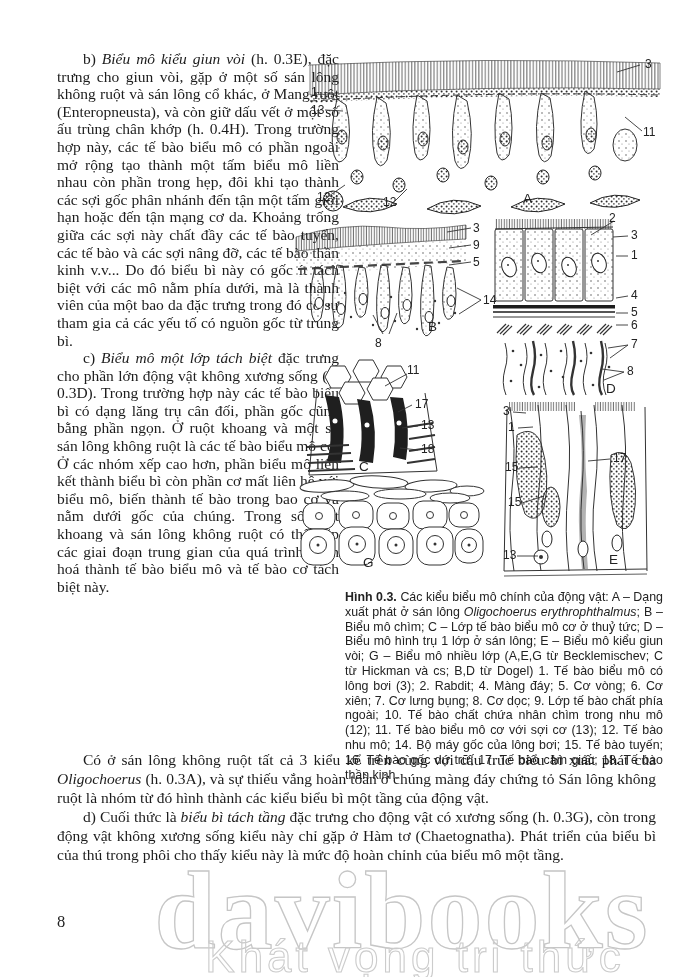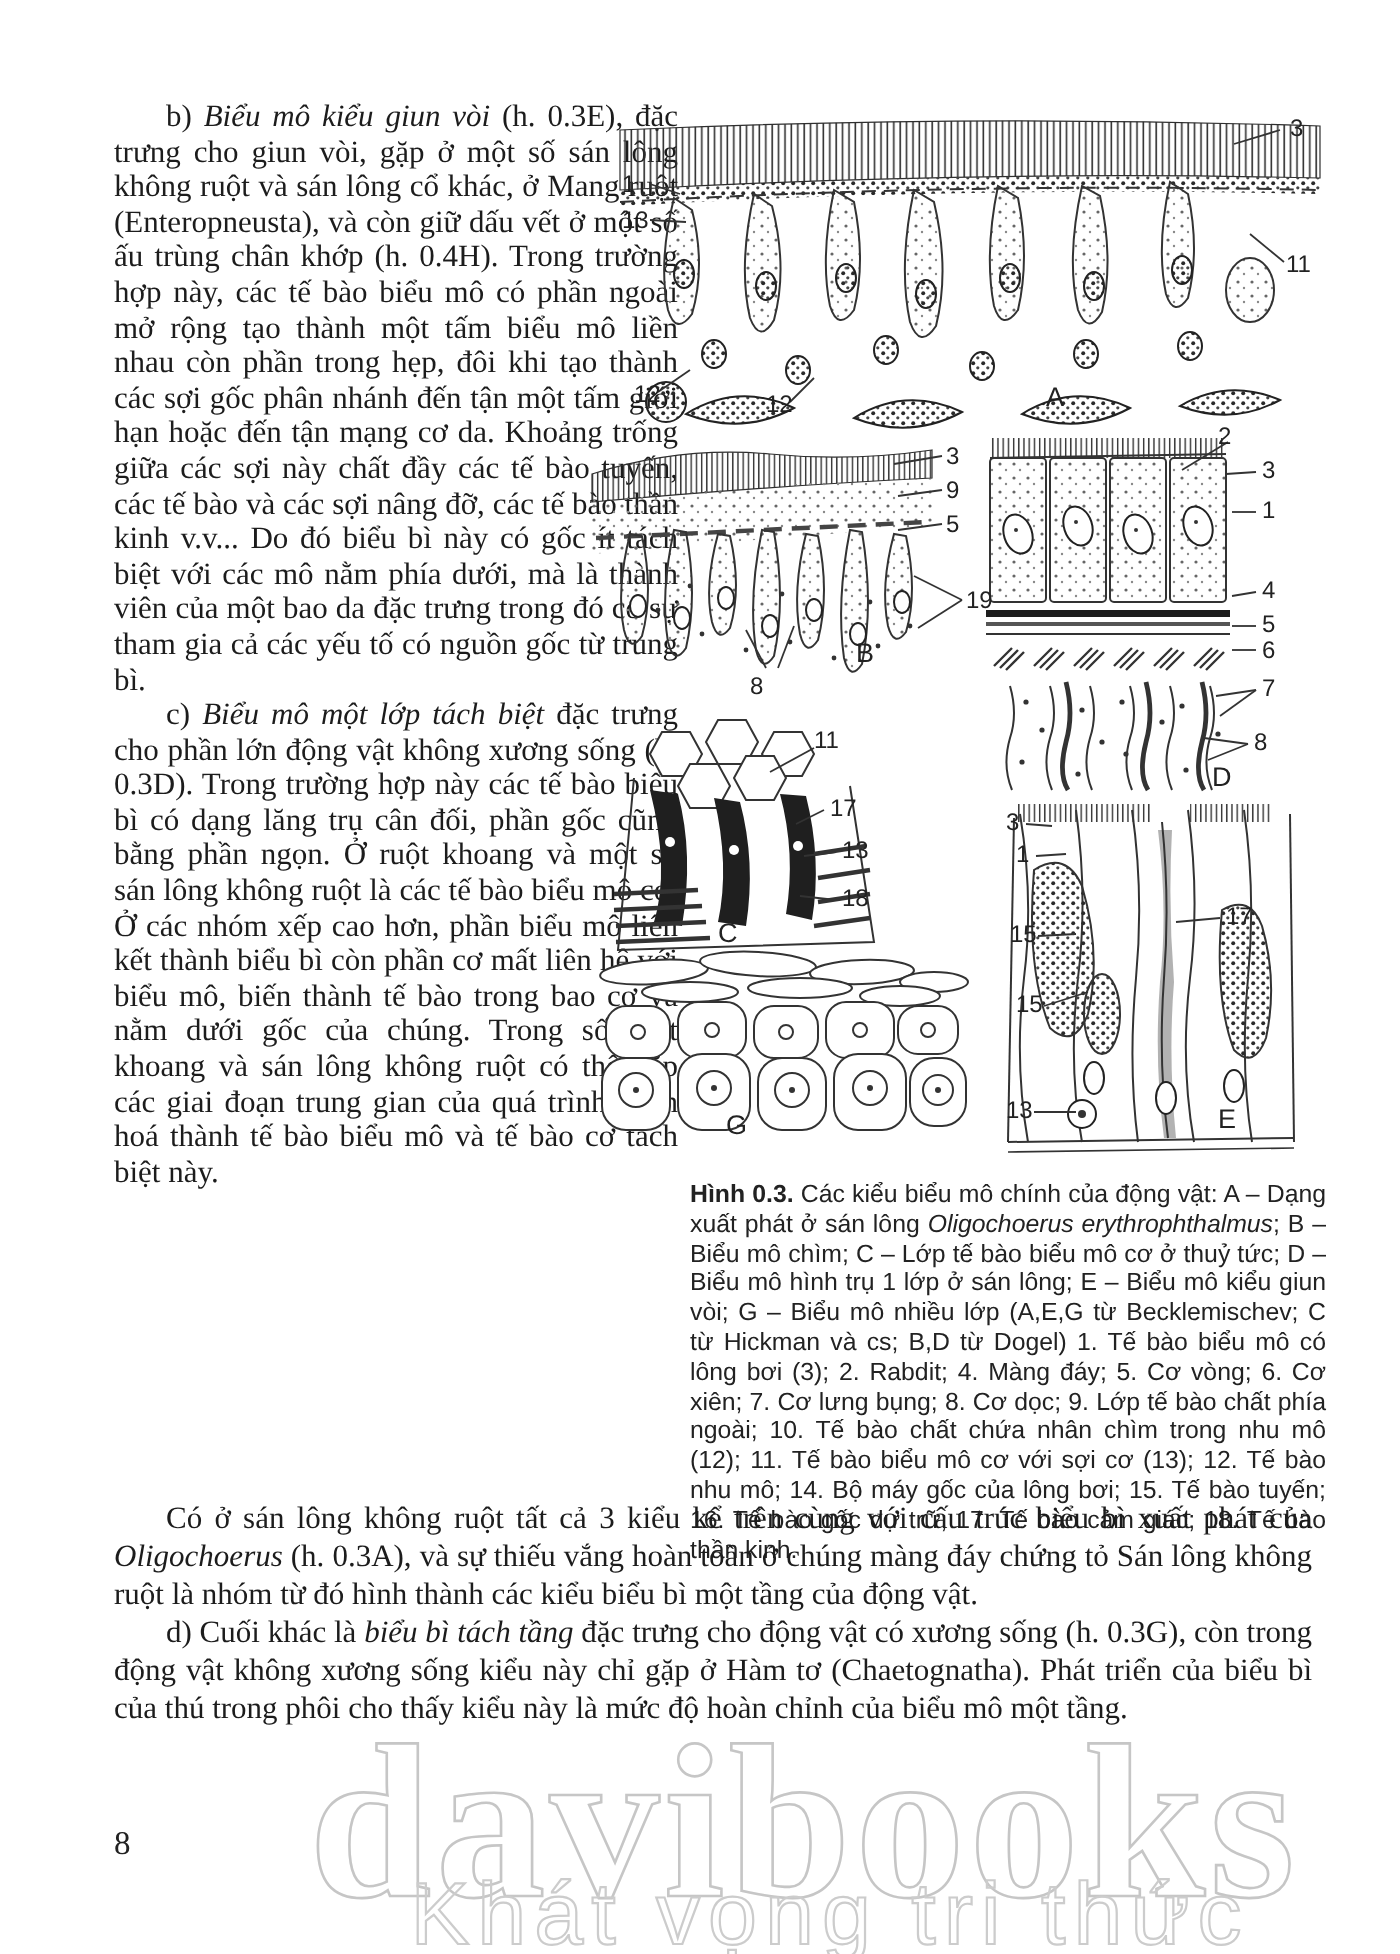--- a/index.html
+++ b/index.html
@@ -296,21 +296,21 @@
     <span class="fig-label" style="left:16px;top:48px">13</span>
     <span class="fig-label" style="left:350px;top:2px">3</span>
     <span class="fig-label" style="left:348px;top:70px">11</span>
     <span class="fig-label" style="left:22px;top:135px">12</span>
     <span class="fig-label" style="left:88px;top:140px">12</span>
     <span class="fig-label fig-letter" style="left:228px;top:136px">A</span>
 
     <span class="fig-label" style="left:178px;top:166px">3</span>
     <span class="fig-label" style="left:178px;top:183px">9</span>
     <span class="fig-label" style="left:178px;top:200px">5</span>
-    <span class="fig-label" style="left:188px;top:238px">19</span>
+    <span class="fig-label" style="left:188px;top:238px">14</span>
     <span class="fig-label" style="left:80px;top:281px">8</span>
     <span class="fig-label fig-letter" style="left:133px;top:264px">B</span>
 
     <span class="fig-label" style="left:314px;top:156px">2</span>
     <span class="fig-label" style="left:336px;top:173px">3</span>
     <span class="fig-label" style="left:336px;top:193px">1</span>
     <span class="fig-label" style="left:336px;top:233px">4</span>
     <span class="fig-label" style="left:336px;top:250px">5</span>
     <span class="fig-label" style="left:336px;top:263px">6</span>
     <span class="fig-label" style="left:336px;top:282px">7</span>
@@ -333,21 +333,21 @@
     <span class="fig-label" style="left:208px;top:493px">13</span>
     <span class="fig-label fig-letter" style="left:314px;top:497px">E</span>
   </div>
 
   <div class="caption">
     <span class="cap-bold">Hình 0.3.</span><span> Các kiểu biểu mô chính của động vật: A – Dạng xuất phát ở sán lông </span><i>Oligochoerus erythrophthalmus</i><span>; B – Biểu mô chìm; C – Lớp tế bào biểu mô cơ ở thuỷ tức; D – Biểu mô hình trụ 1 lớp ở sán lông; E – Biểu mô kiểu giun vòi; G – Biểu mô nhiều lớp (A,E,G từ Becklemischev; C từ Hickman và cs; B,D từ Dogel) 1. Tế bào biểu mô có lông bơi (3); 2. Rabdit; 4. Màng đáy; 5. Cơ vòng; 6. Cơ xiên; 7. Cơ lưng bụng; 8. Cơ dọc; 9. Lớp tế bào chất phía ngoài; 10. Tế bào chất chứa nhân chìm trong nhu mô (12); 11. Tế bào biểu mô cơ với sợi cơ (13); 12. Tế bào nhu mô; 14. Bộ máy gốc của lông bơi; 15. Tế bào tuyến; 16. Tế bào gốc dự trữ; 17. Tế bào cảm giác; 18. Tế bào thần kinh.</span>
   </div>
 
   <div class="bottom-block">
     <p class="para"><span>Có ở sán lông không ruột tất cả 3 kiểu kể trên cùng với cấu trúc biểu bì xuất phát của </span><i>Oligochoerus</i><span> (h. 0.3A), và sự thiếu vắng hoàn toàn ở chúng màng đáy chứng tỏ Sán lông không ruột là nhóm từ đó hình thành các kiểu biểu bì một tầng của động vật.</span></p>
-    <p class="para"><span>d) Cuối khác là </span><i>biểu bì tách tầng</i><span> đặc trưng cho động vật có xương sống (h. 0.3G), còn trong động vật không xương sống kiểu này chỉ gặp ở Hàm tơ (Chaetognatha). Phát triển của biểu bì của thú trong phôi cho thấy kiểu này là mức độ hoàn chỉnh của biểu mô một tầng.</span></p>
+    <p class="para"><span>d) Cuối thức là </span><i>biểu bì tách tầng</i><span> đặc trưng cho động vật có xương sống (h. 0.3G), còn trong động vật không xương sống kiểu này chỉ gặp ở Hàm tơ (Chaetognatha). Phát triển của biểu bì của thú trong phôi cho thấy kiểu này là mức độ hoàn chỉnh của biểu mô một tầng.</span></p>
   </div>
 
   <div class="pageno">8</div>
 
   <svg class="watermark" width="700" height="111" viewBox="0 0 700 111" xmlns="http://www.w3.org/2000/svg">
     <text x="402" y="82" text-anchor="middle" font-family="Liberation Serif, serif" font-weight="bold" font-size="110" letter-spacing="2" fill="none" stroke="#c6c6c6" stroke-width="1.3">davibooks</text>
     <text x="415" y="106" text-anchor="middle" font-family="Liberation Sans, sans-serif" font-size="44" letter-spacing="4" fill="none" stroke="#cccccc" stroke-width="1.1">Khát vọng tri thức</text>
   </svg>
 
 </div>

